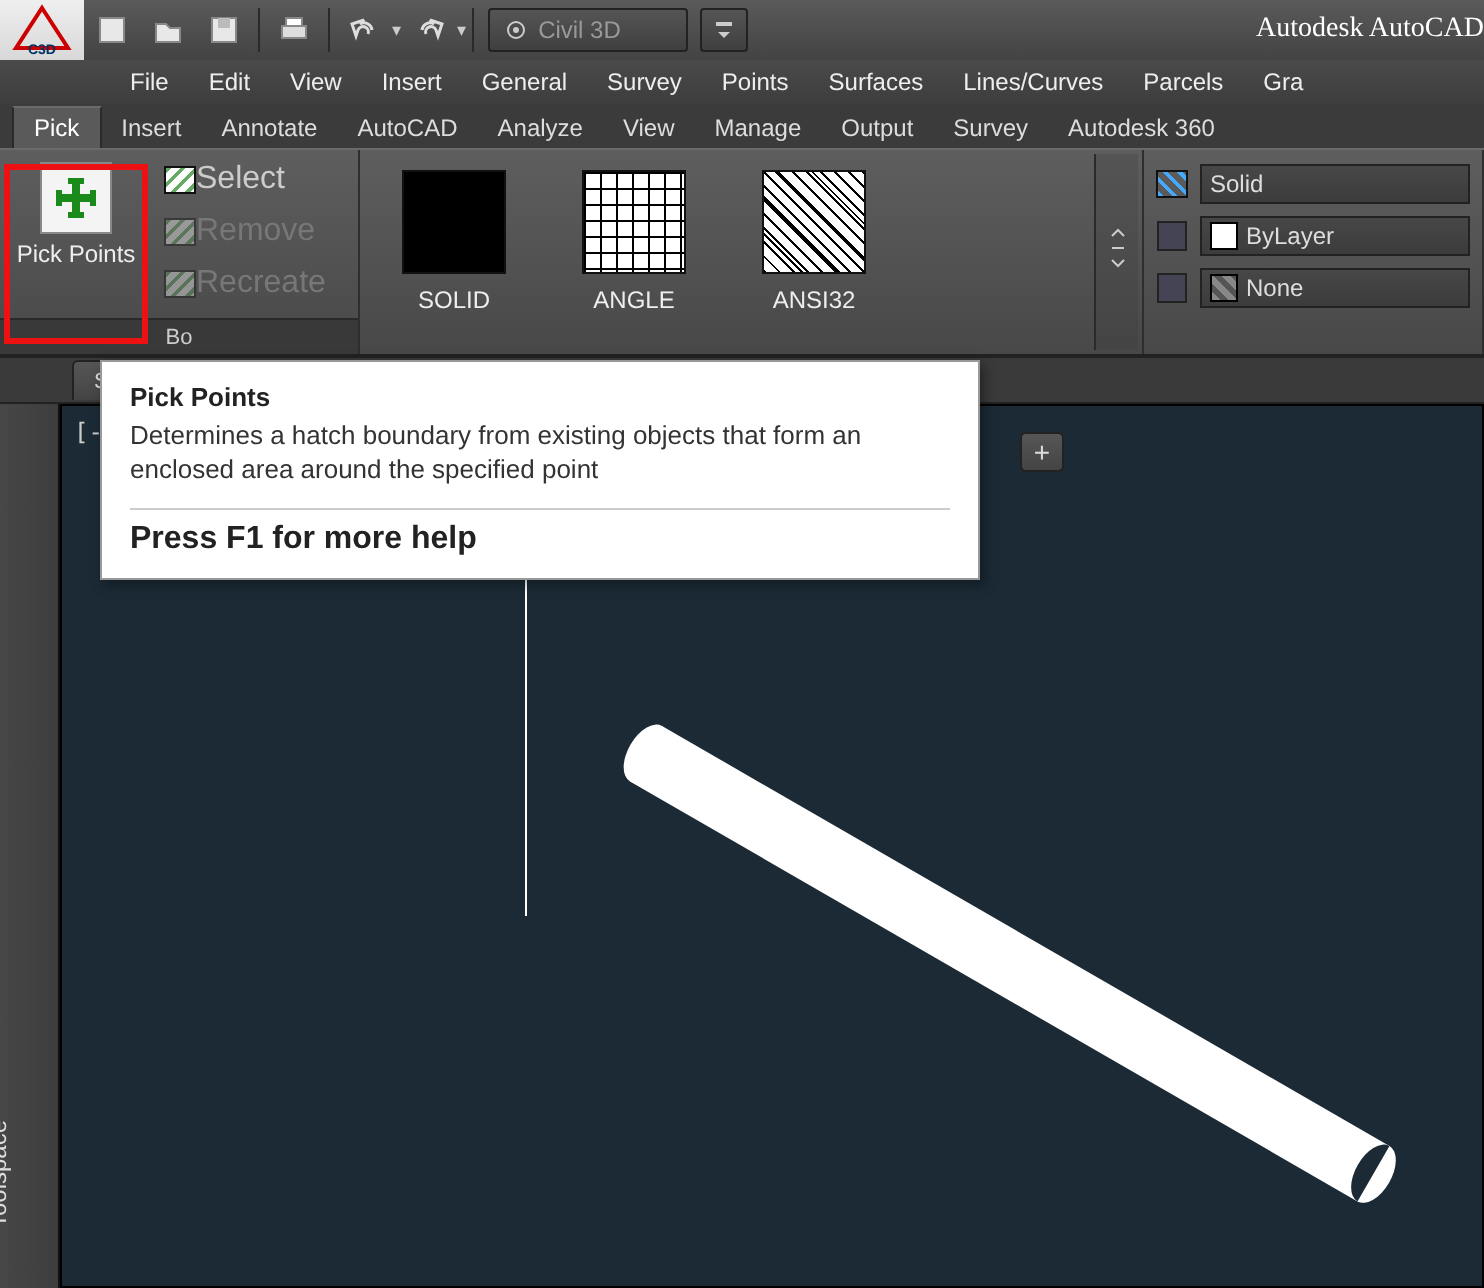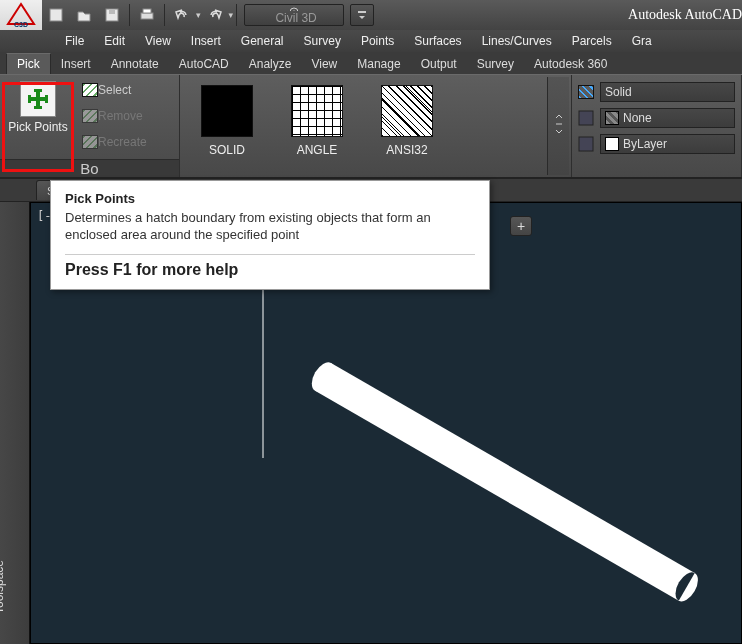--- a/index.html
+++ b/index.html
@@ -3,43 +3,43 @@
 <meta charset="utf-8">
 <style>
   * { box-sizing: border-box; margin: 0; padding: 0; font-family: "Segoe UI", Arial, sans-serif; }
   body { width: 742px; height: 644px; overflow: hidden; background: #444; position: relative; }
 
   
   .qat { height: 30px; background: linear-gradient(#5a5a5a,#434343); display: flex; align-items: center; }
   .qat .appicon { width: 42px; height: 30px; background: linear-gradient(#efefef,#d8d8d8); display:flex; align-items:center; justify-content:center; }
   .qat .qat-btn { width: 24px; height: 24px; margin: 0 2px; display:flex; align-items:center; justify-content:center; color:#ddd; }
   .qat .sep { width:1px; height:22px; background:#2a2a2a; margin:0 3px; }
-  .qat .search { display:flex; align-items:center; background: linear-gradient(#555,#3f3f3f); border:1px solid #222; height:22px; padding:0 6px; border-radius:2px; margin:0 4px; color:#999; font-size:12px; width:100px;flex-direction:column;}
+  .qat .search { display:flex; align-items:center; background: linear-gradient(#555,#3f3f3f); border:1px solid #222; height:22px; padding:0 6px; border-radius:2px; margin:0 4px; color:#999; font-size:12px; width:100px;}
   .qat .title { flex:1; text-align:right; color:#fff; font-size:14px;font-family:Liberation Serif, serif; }
 
   
   .menubar { height: 22px; background: linear-gradient(#4a4a4a,#3d3d3d); display:flex; align-items:center; padding-left:55px; }
   .menubar .mitem { color:#eee; font-size:12px; padding:0 10px; height:100%; display:flex; align-items:center; }
 
   
   .tabs { height: 22px; background:#3b3b3b; display:flex; align-items:flex-end; padding-left:6px; }
   .tabs .tab { color:#ddd; font-size:12px; padding:3px 10px; }
   .tabs .tab.active { background:#5a5a5a; border-top:1px solid #6a6a6a; border-left:1px solid #2a2a2a; border-right:1px solid #2a2a2a; color:#fff;}
 
   
   .ribbon { height:104px; background: linear-gradient(#5e5e5e,#484848); border-top:1px solid #6a6a6a; border-bottom:1px solid #222; display:flex; overflow:hidden; }
   .panel { border-right:1px solid #2e2e2e; position:relative; padding:2px; display:flex; flex-direction:column; }
   .panel .panel-body { flex:1; display:flex; }
-  .panel .panel-title { position:absolute; bottom:0; left:0; right:0; height:18px; background:#393939; color:#ccc; font-size:15px; text-align:center; line-height:18px; border-top:1px solid #2a2a2a;}
+  .panel .panel-title { position:absolute; bottom:0; left:0; right:0; height:18px; background:#393939; color:#ccc; font-size:11px; text-align:center; line-height:18px; border-top:1px solid #2a2a2a;}
 
   .bigbtn { width:72px; display:flex; flex-direction:column; align-items:center; justify-content:flex-start; padding-top:4px; color:#eee; font-size:12px; }
   .bigbtn .ico { width:36px; height:36px; margin-bottom:3px; display:flex; align-items:center; justify-content:center; }
 
   .smallrow { display:flex; flex-direction:column; justify-content:flex-start; padding:2px 6px 0 4px; gap:4px;}
-  .smallbtn { display:flex; align-items:center; gap:0; color:#ccc; font-size:12px; height:22px; padding:0 4px;}
+  .smallbtn { display:flex; align-items:center; gap:0; color:#ccc; font-size:16px; height:22px; padding:0 4px;}
   .smallbtn.disabled { color:#777; }
   .smallbtn .sico { width:16px; height:16px; display:flex; align-items:center; justify-content:center;}
 
   .patternbox { width:90px; display:flex; flex-direction:column; align-items:center; padding-top:8px;}
   .patternbox .sw { width:52px; height:52px; border:1px solid #111; background:#fff; }
   .patternbox .lbl { color:#eee; font-size:12px; margin-top:6px;}
 
   .ribbon-dd { width:22px; height:100%; background:linear-gradient(#545454,#444); border-left:1px solid #2a2a2a; display:flex; align-items:center; justify-content:center; color:#ccc;}
 
   
@@ -243,33 +243,33 @@
           <span>Solid</span>
         </div>
     </div>
     <div class="proprow">
       <div class="pico">
           <svg width="16" height="16">
             <rect x="1" y="1" width="14" height="14" fill="#445" stroke="#222"></rect>
           </svg>
         </div>
       <div class="field">
-        <div class="swatch" style="background:repeating-linear-gradient(45deg,#888 0 3px,#555 3px 6px)"></div>
-        <span>None</span>
+        <div class="swatch" style="background:#fff"></div>
+        <span>ByLayer</span>
       </div>
     </div>
     <div class="proprow">
       <div class="pico">
           <svg width="16" height="16">
             <rect x="1" y="1" width="14" height="14" fill="#445" stroke="#222"></rect>
           </svg>
         </div>
       <div class="field">
-        <div class="swatch" style="background:#fff"></div>
-        <span>ByLayer</span>
+        <div class="swatch" style="background:repeating-linear-gradient(45deg,#888 0 3px,#555 3px 6px)"></div>
+        <span>None</span>
       </div>
     </div>
   </div>
 </div>
 
 <div class="redbox" style="left:2px;top:82px;width:72px;height:90px"></div>
 
 <div class="doctabs">
   <div class="doctab">
       <span>Sta</span>

